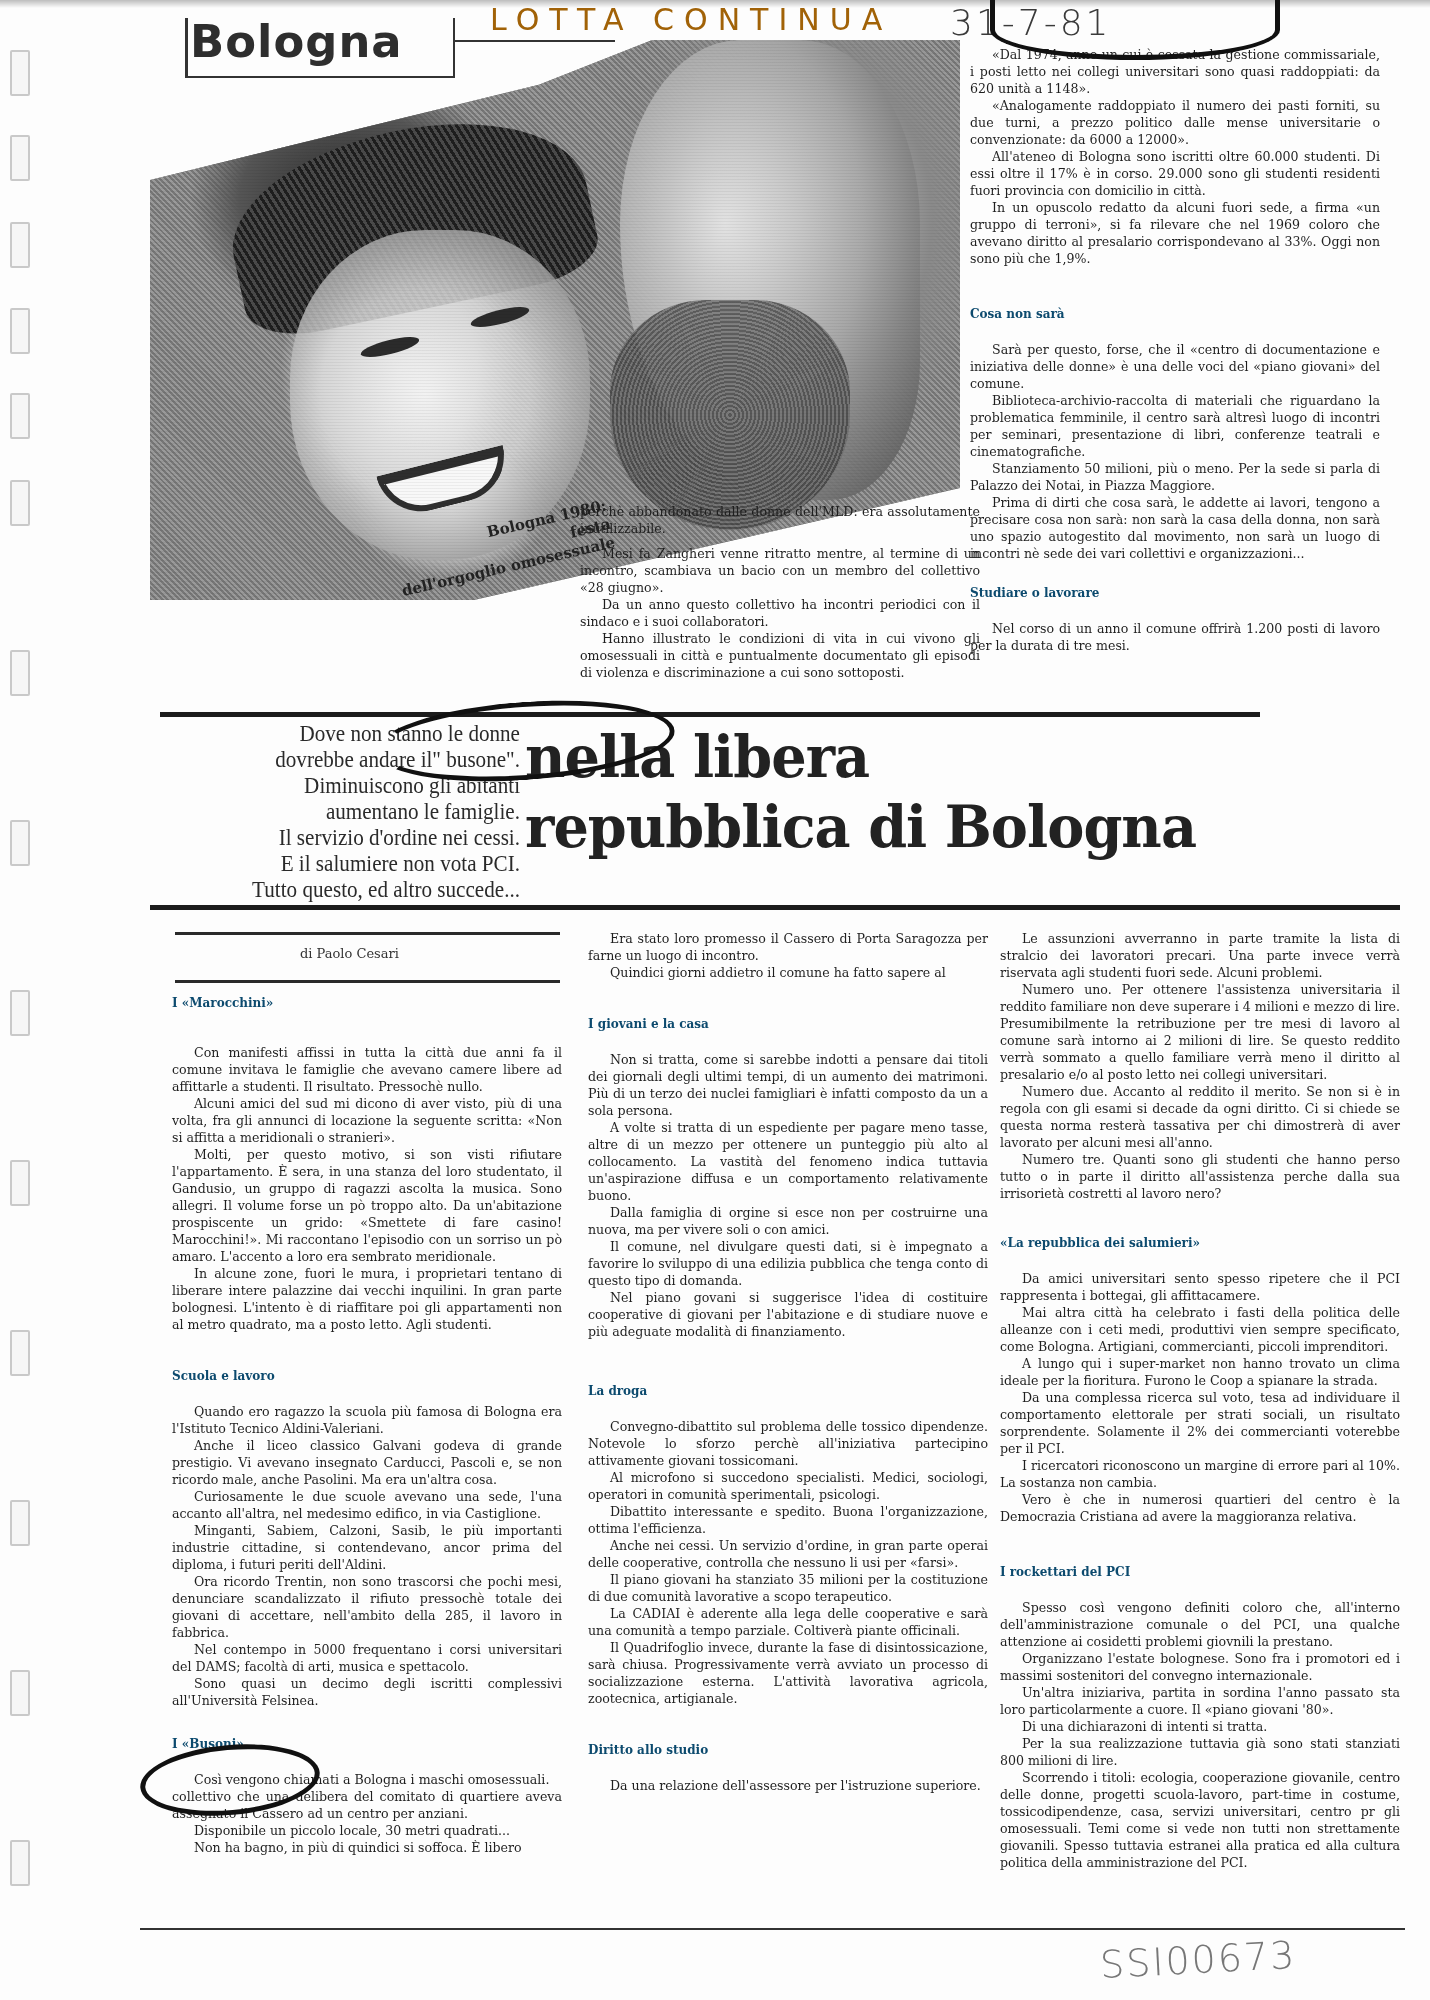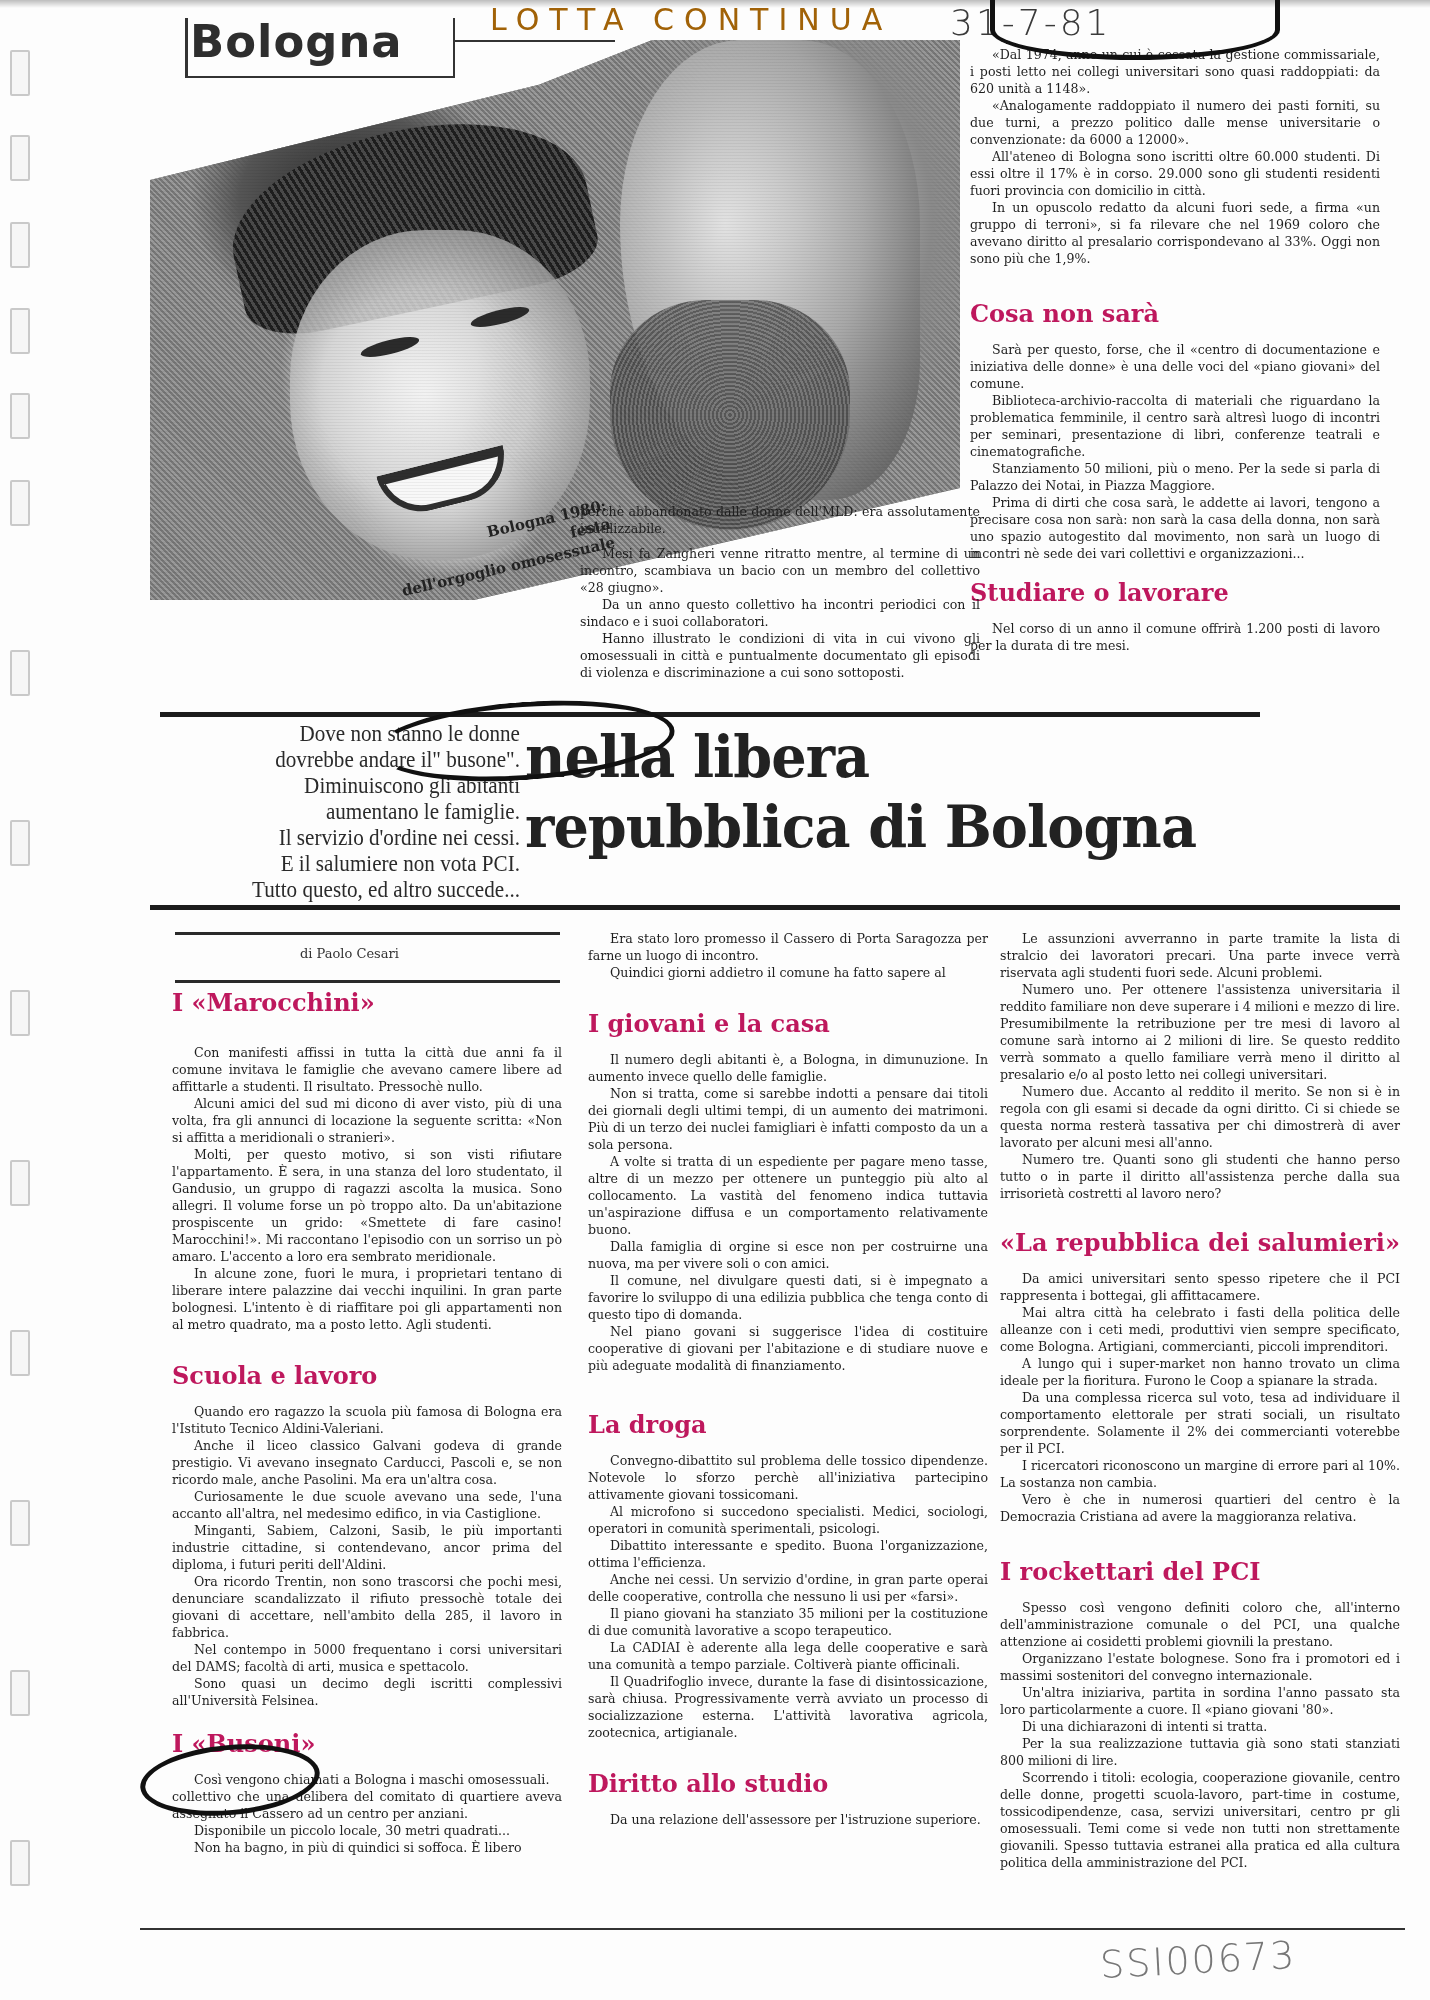--- a/index.html
+++ b/index.html
@@ -52,21 +52,21 @@
     background: repeating-linear-gradient(0deg, rgba(0,0,0,.05) 0 1px, rgba(255,255,255,0) 1px 3px); }
 
   .caption { position: absolute; left: 240px; top: 548px; width: 230px; transform: rotate(-13deg); transform-origin: left top;
     font-weight: bold; font-size: 15px; line-height: 19px; color: #222; text-align: right; }
   .caption span { display: block; }
 
   
   .col { position: absolute; font-size: 12.6px; line-height: 17px; text-align: justify; color: #1f1f1f; }
   .col p { text-indent: 22px; }
   .col p.noindent { text-indent: 0; }
-  .subhead { font-weight: bold; font-size: 24px; line-height: 26px; color: #be185d; text-indent: 0 !important;
+  .subhead { font-weight: bold; font-size: 12px; line-height: 26px; color: #0c4a6e; text-indent: 0 !important;
     margin: 18px 0 14px 0; }
   .subhead.first { margin-top: 0; }
 
   .c-top-right { left: 830px; top: 46px; width: 410px; }
   .c-top-mid { left: 440px; top: 503px; width: 400px; }
 
   
   .band-rule { position: absolute; left: 160px; width: 1100px; background: #1c1c1c; }
   .deck { position: absolute; left: 130px; top: 720px; width: 390px; text-align: right;
     font-family: "Liberation Serif", "DejaVu Serif", serif; font-size: 24px; line-height: 26px; color: #2a2a2a; transform: scaleX(.88); transform-origin: right top; }
@@ -198,21 +198,20 @@
   <p>Così vengono chiamati a Bologna i maschi omosessuali.</p>
   <p class="noindent">collettivo che una delibera del comitato di quartiere aveva assegnato il Cassero ad un centro per anziani.</p>
   <p>Disponibile un piccolo locale, 30 metri quadrati...</p>
   <p>Non ha bagno, in più di quindici si soffoca. È libero</p>
 </div>
 
 <div class="col c-mid">
   <p>Era stato loro promesso il Cassero di Porta Saragozza per farne un luogo di incontro.</p>
   <p>Quindici giorni addietro il comune ha fatto sapere al</p>
   <p class="subhead" style="margin-top:30px">I giovani e la casa</p>
-  <p>Il numero degli abitanti è, a Bologna, in dimunuzione. In aumento invece quello delle famiglie.</p>
   <p>Non si tratta, come si sarebbe indotti a pensare dai titoli dei giornali degli ultimi tempi, di un aumento dei matrimoni. Più di un terzo dei nuclei famigliari è infatti composto da un a sola persona.</p>
   <p>A volte si tratta di un espediente per pagare meno tasse, altre di un mezzo per ottenere un punteggio più alto al collocamento. La vastità del fenomeno indica tuttavia un'aspirazione diffusa e un comportamento relativamente buono.</p>
   <p>Dalla famiglia di orgine si esce non per costruirne una nuova, ma per vivere soli o con amici.</p>
   <p>Il comune, nel divulgare questi dati, si è impegnato a favorire lo sviluppo di una edilizia pubblica che tenga conto di questo tipo di domanda.</p>
   <p>Nel piano govani si suggerisce l'idea di costituire cooperative di giovani per l'abitazione e di studiare nuove e più adeguate modalità di finanziamento.</p>
   <p class="subhead" style="margin-top:38px">La droga</p>
   <p>Convegno-dibattito sul problema delle tossico dipendenze. Notevole lo sforzo perchè all'iniziativa partecipino attivamente giovani tossicomani.</p>
   <p>Al microfono si succedono specialisti. Medici, sociologi, operatori in comunità sperimentali, psicologi.</p>
   <p>Dibattito interessante e spedito. Buona l'organizzazione, ottima l'efficienza.</p>
   <p>Anche nei cessi. Un servizio d'ordine, in gran parte operai delle cooperative, controlla che nessuno li usi per «farsi».</p>

